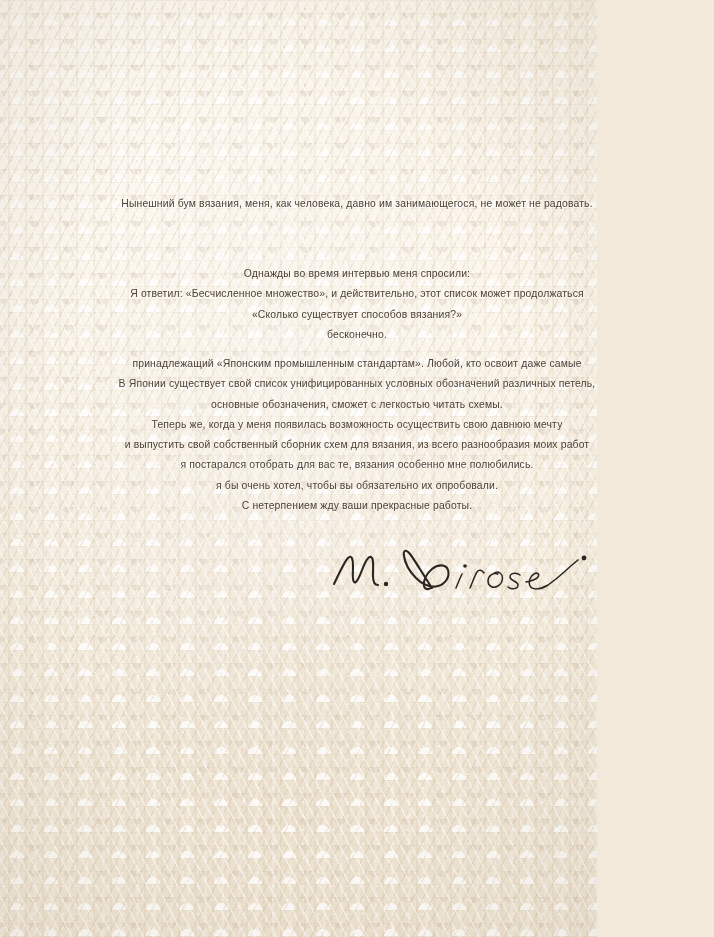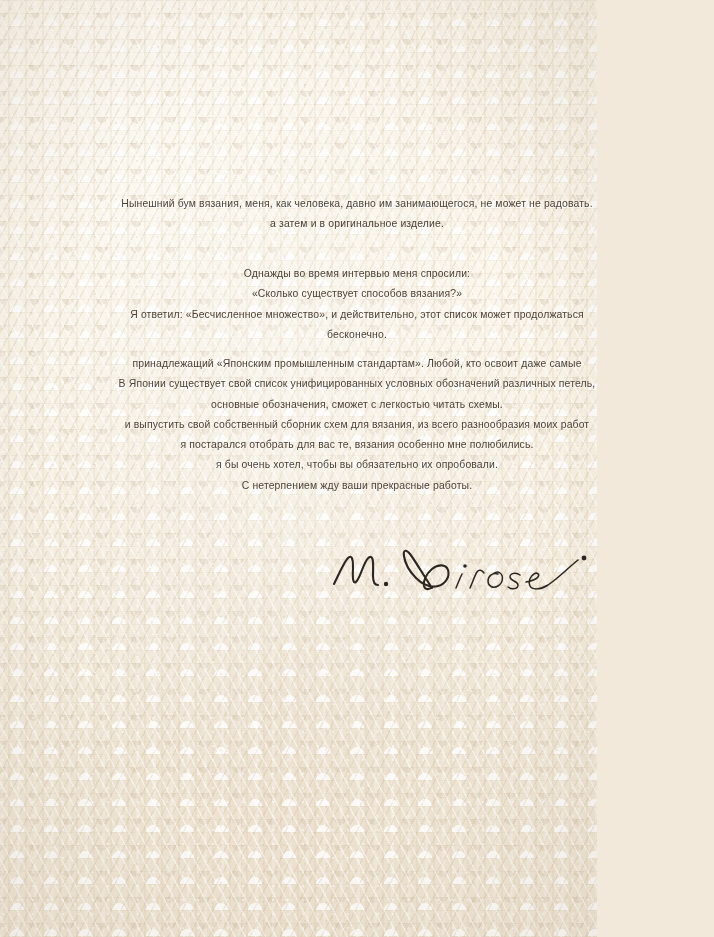--- a/index.html
+++ b/index.html
@@ -155,38 +155,38 @@
   <div class="texture-layer tex-lattice"></div>
   <div class="texture-layer tex-columns"></div>
   <div class="texture-layer tex-speckle"></div>
   <div class="texture-layer tex-vignette"></div>
 
   <div class="content">
 
     <div class="text-block p1">
       <p class="para">
         <span class="line">Нынешний бум вязания, меня, как человека, давно им занимающегося, не может не радовать.</span>
-        <span class="line">а затем и в оригинальное изделие.</span>
       </p>
     </div>
 
     <div class="text-block p2">
       <p class="para">
         <span class="line">Однажды во время интервью меня спросили:</span>
+        <span class="line">Я ответил: «Бесчисленное множество», и действительно, этот список может продолжаться</span>
         <span class="line">«Сколько существует способов вязания?»</span>
-        <span class="line">Я ответил: «Бесчисленное множество», и действительно, этот список может продолжаться</span>
         <span class="line">бесконечно.</span>
       </p>
     </div>
 
     <div class="text-block p3">
       <p class="para">
         <span class="line">принадлежащий «Японским промышленным стандартам». Любой, кто освоит даже самые</span>
         <span class="line">В Японии существует свой список унифицированных условных обозначений различных петель,</span>
         <span class="line">основные обозначения, сможет с легкостью читать схемы.</span>
+        <span class="line">Теперь же, когда у меня появилась возможность осуществить свою давнюю мечту</span>
         <span class="line">и выпустить свой собственный сборник схем для вязания, из всего разнообразия моих работ</span>
         <span class="line">я постарался отобрать для вас те, вязания особенно мне полюбились.</span>
         <span class="line">я бы очень хотел, чтобы вы обязательно их опробовали.</span>
         <span class="line">С нетерпением жду ваши прекрасные работы.</span>
       </p>
     </div>
 
     <div class="signature" title="M. Hirose">
       <svg viewBox="0 0 300 70" xmlns="http://www.w3.org/2000/svg" aria-label="M. Hirose">
 

